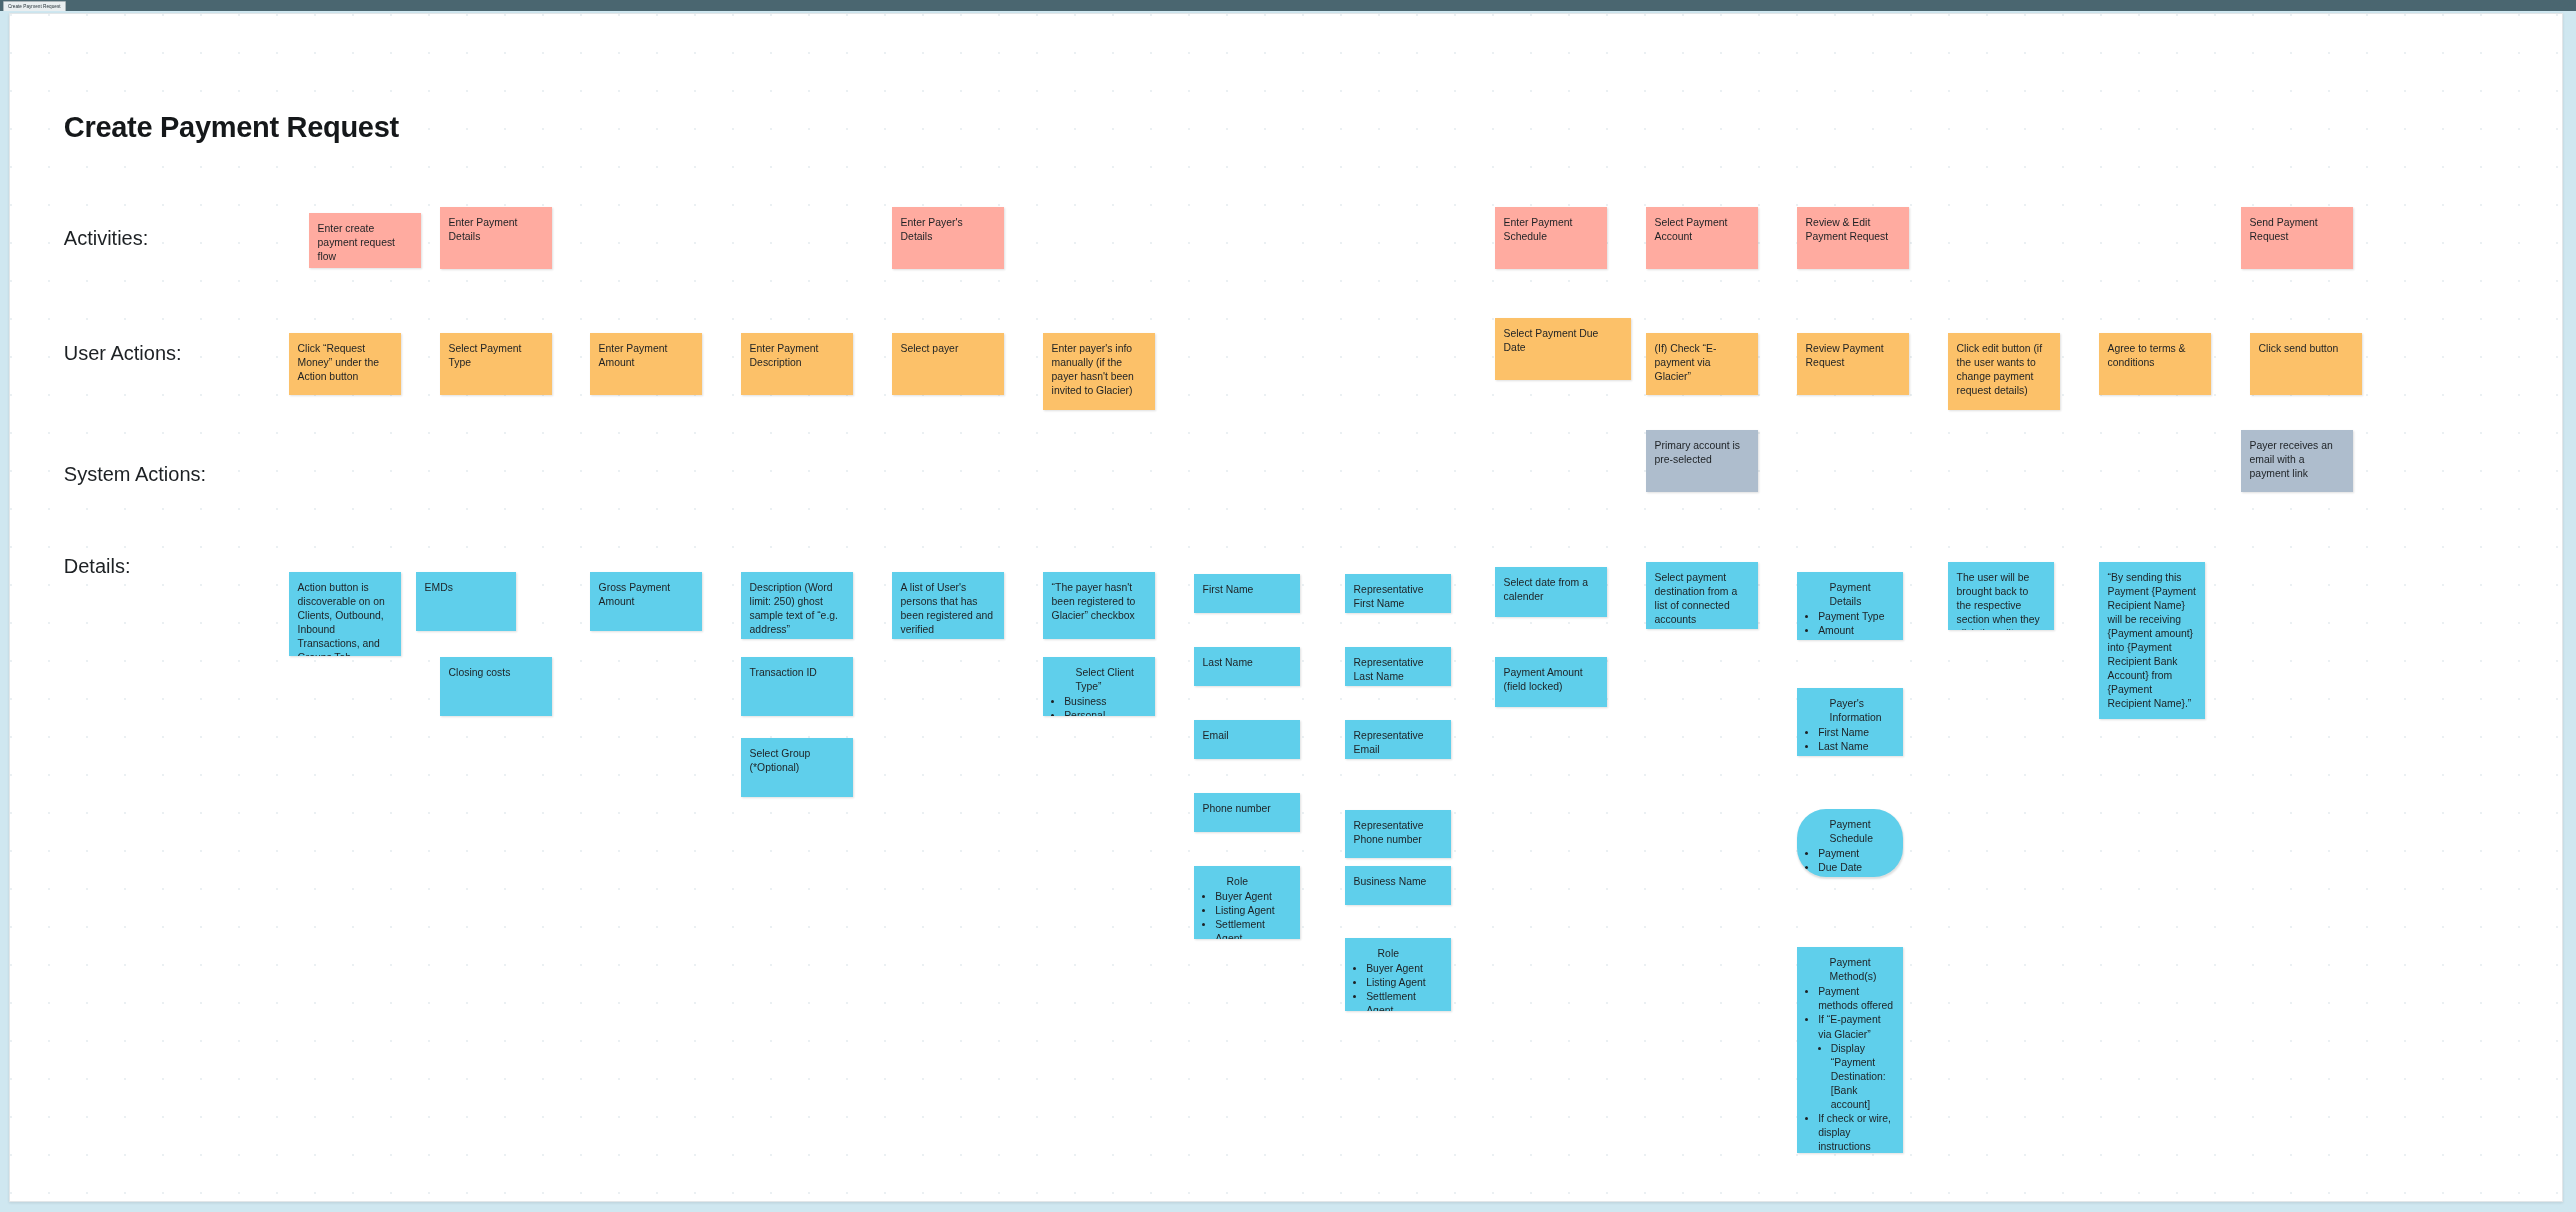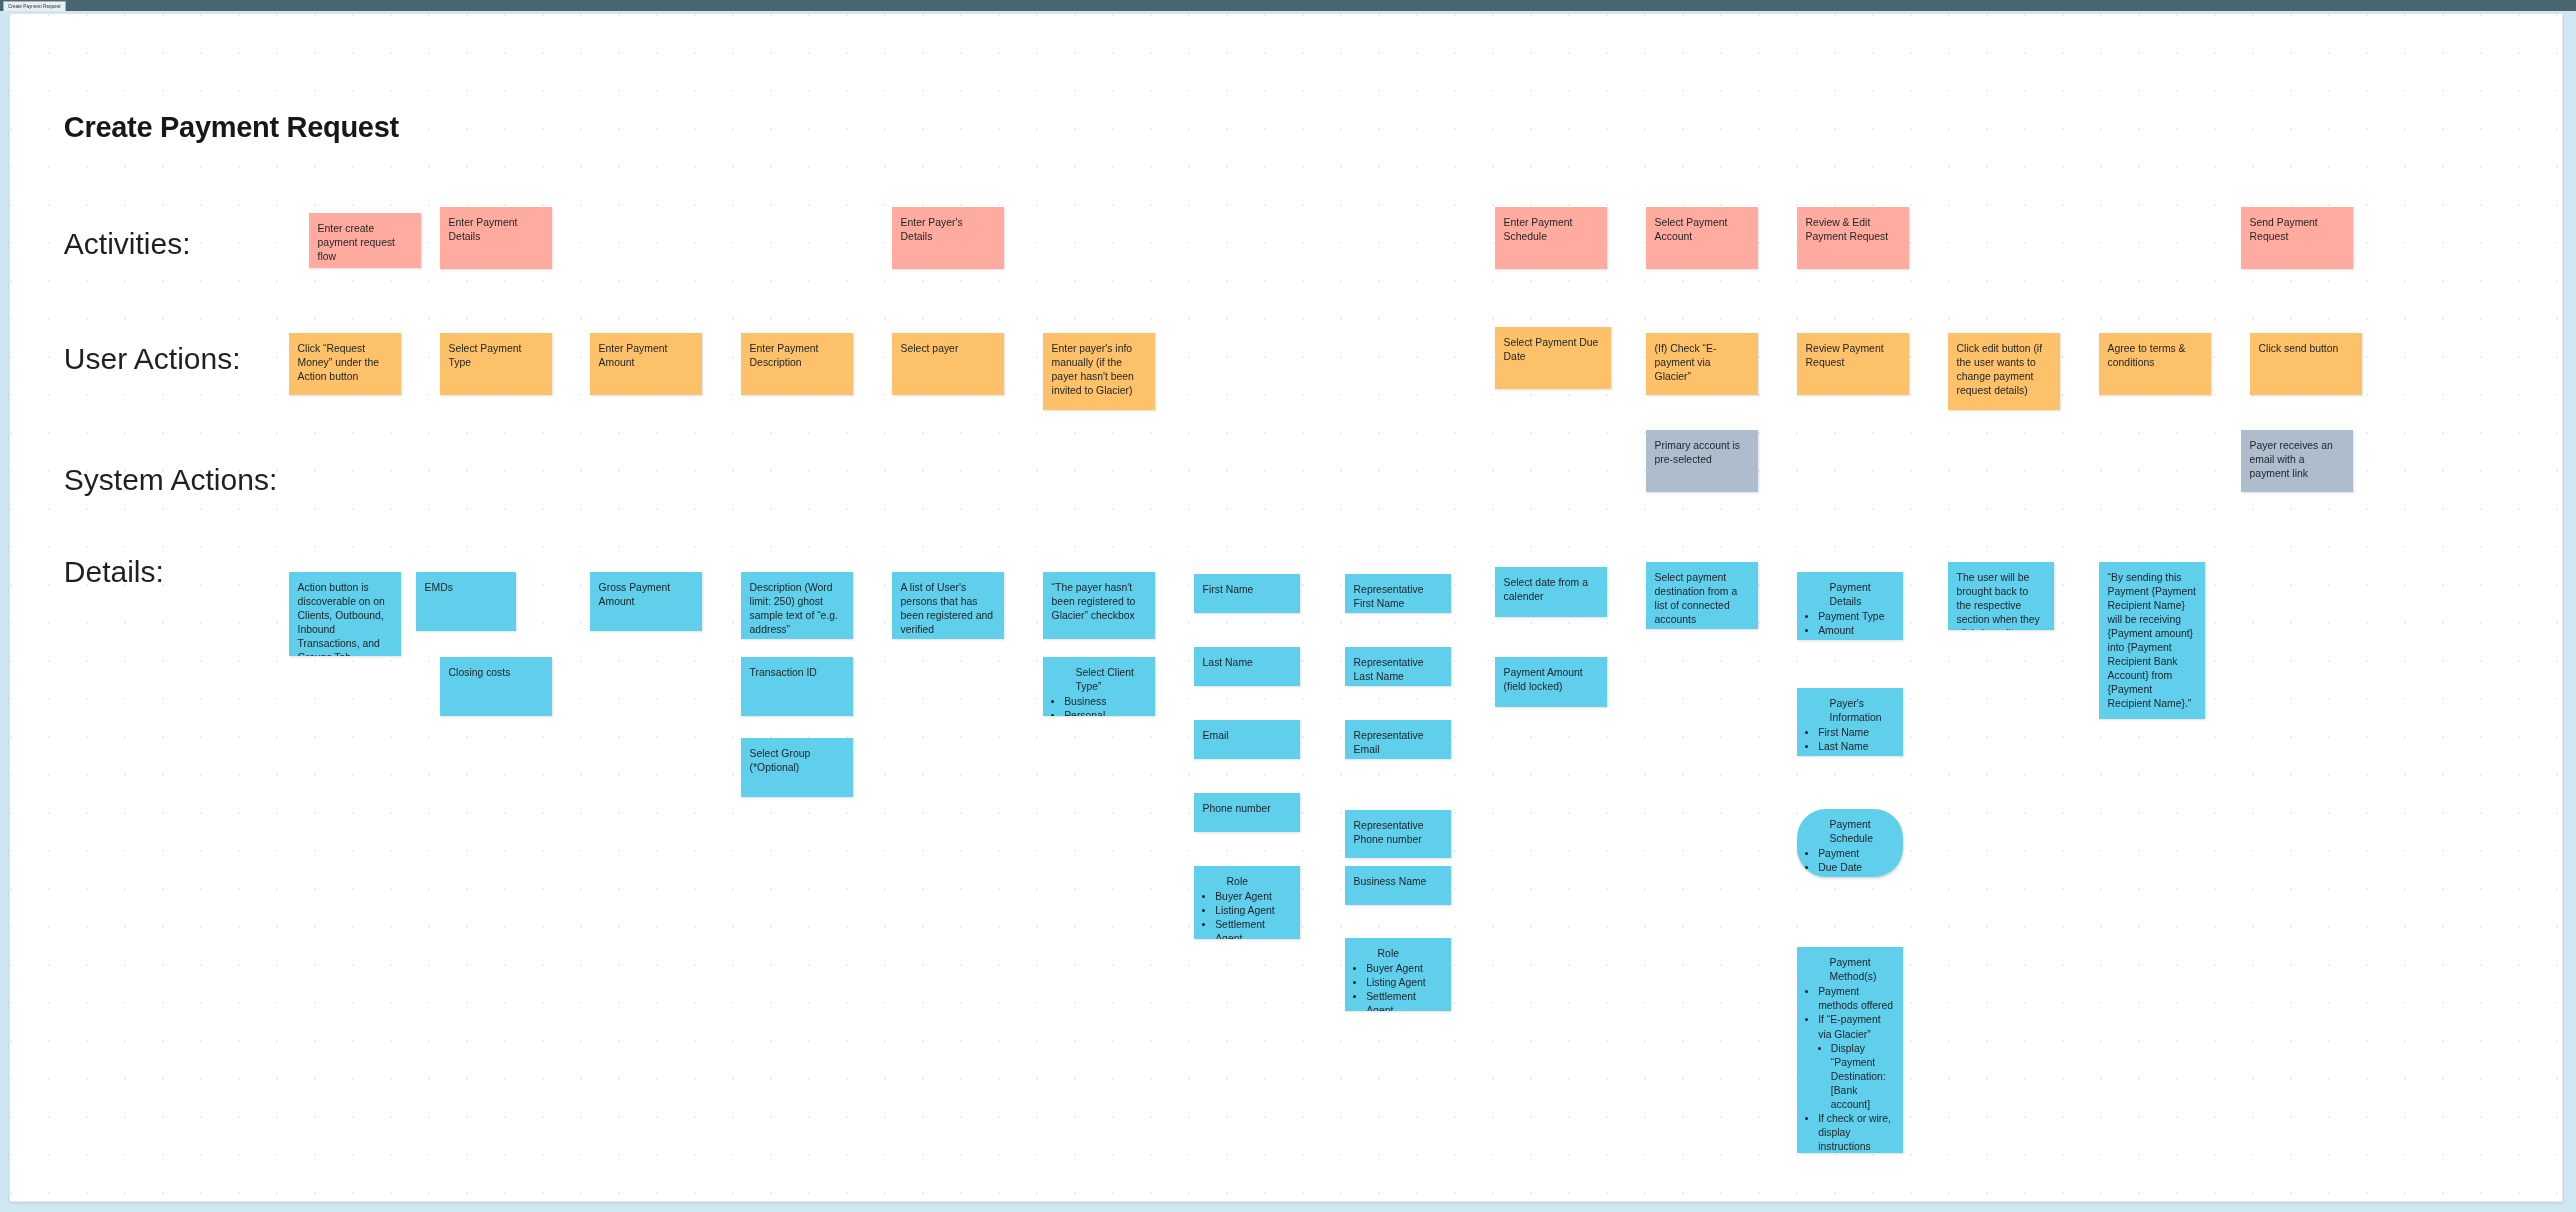--- a/index.html
+++ b/index.html
@@ -41,21 +41,21 @@
   #board{position:absolute;left:0;top:0;width:2552px;height:1187px;}
 
   #page-title{
     position:absolute;left:54px;top:97px;
     font-size:29px;font-weight:bold;color:#15181a;letter-spacing:-0.3px;
     white-space:nowrap;
   }
 
   .row-label{
     position:absolute;left:54px;
-    font-size:30px;color:#1d2124;white-space:nowrap;
+    font-size:20px;color:#1d2124;white-space:nowrap;
   }
   #label-activities{top:213px;}
   #label-user-actions{top:328px;}
   #label-system-actions{top:449px;}
   #label-details{top:541px;}
 
   
   .card{
     position:absolute;
     box-sizing:border-box;
@@ -102,21 +102,21 @@
         <div class="card pink" style="left:1636px;top:193px;width:112px;height:62px;">Select Payment Account</div>
         <div class="card pink" style="left:1787px;top:193px;width:112px;height:62px;">Review &amp; Edit Payment Request</div>
         <div class="card pink" style="left:2231px;top:193px;width:112px;height:62px;">Send Payment Request</div>
 
         <div class="card orange" style="left:279px;top:319px;width:112px;height:62px;">Click “Request Money” under the Action button</div>
         <div class="card orange" style="left:430px;top:319px;width:112px;height:62px;">Select Payment Type</div>
         <div class="card orange" style="left:580px;top:319px;width:112px;height:62px;">Enter Payment Amount</div>
         <div class="card orange" style="left:731px;top:319px;width:112px;height:62px;">Enter Payment Description</div>
         <div class="card orange" style="left:882px;top:319px;width:112px;height:62px;">Select payer</div>
         <div class="card orange" style="left:1033px;top:319px;width:112px;height:77px;">Enter payer's info manually (if the payer hasn't been invited to Glacier)</div>
-        <div class="card orange" style="left:1485px;top:313px;width:116px;height:62px;">Select Payment Due Date</div>
+        <div class="card orange" style="left:1485px;top:304px;width:136px;height:62px;">Select Payment Due Date</div>
         <div class="card orange" style="left:1636px;top:319px;width:112px;height:62px;">(If) Check “E-payment via Glacier”</div>
         <div class="card orange" style="left:1787px;top:319px;width:112px;height:62px;">Review Payment Request</div>
         <div class="card orange" style="left:1938px;top:319px;width:112px;height:77px;">Click edit button (if the user wants to change payment request details)</div>
         <div class="card orange" style="left:2089px;top:319px;width:112px;height:62px;">Agree to terms &amp; conditions</div>
         <div class="card orange" style="left:2240px;top:319px;width:112px;height:62px;">Click send button</div>
 
         <div class="card gray" style="left:1636px;top:416px;width:112px;height:62px;">Primary account is pre-selected</div>
         <div class="card gray" style="left:2231px;top:416px;width:112px;height:62px;">Payer receives an email with a payment link</div>
 
         <div class="card blue" style="left:279px;top:558px;width:112px;height:84px;">Action button is discoverable on on Clients, Outbound, Inbound Transactions, and Groups Tab</div>

